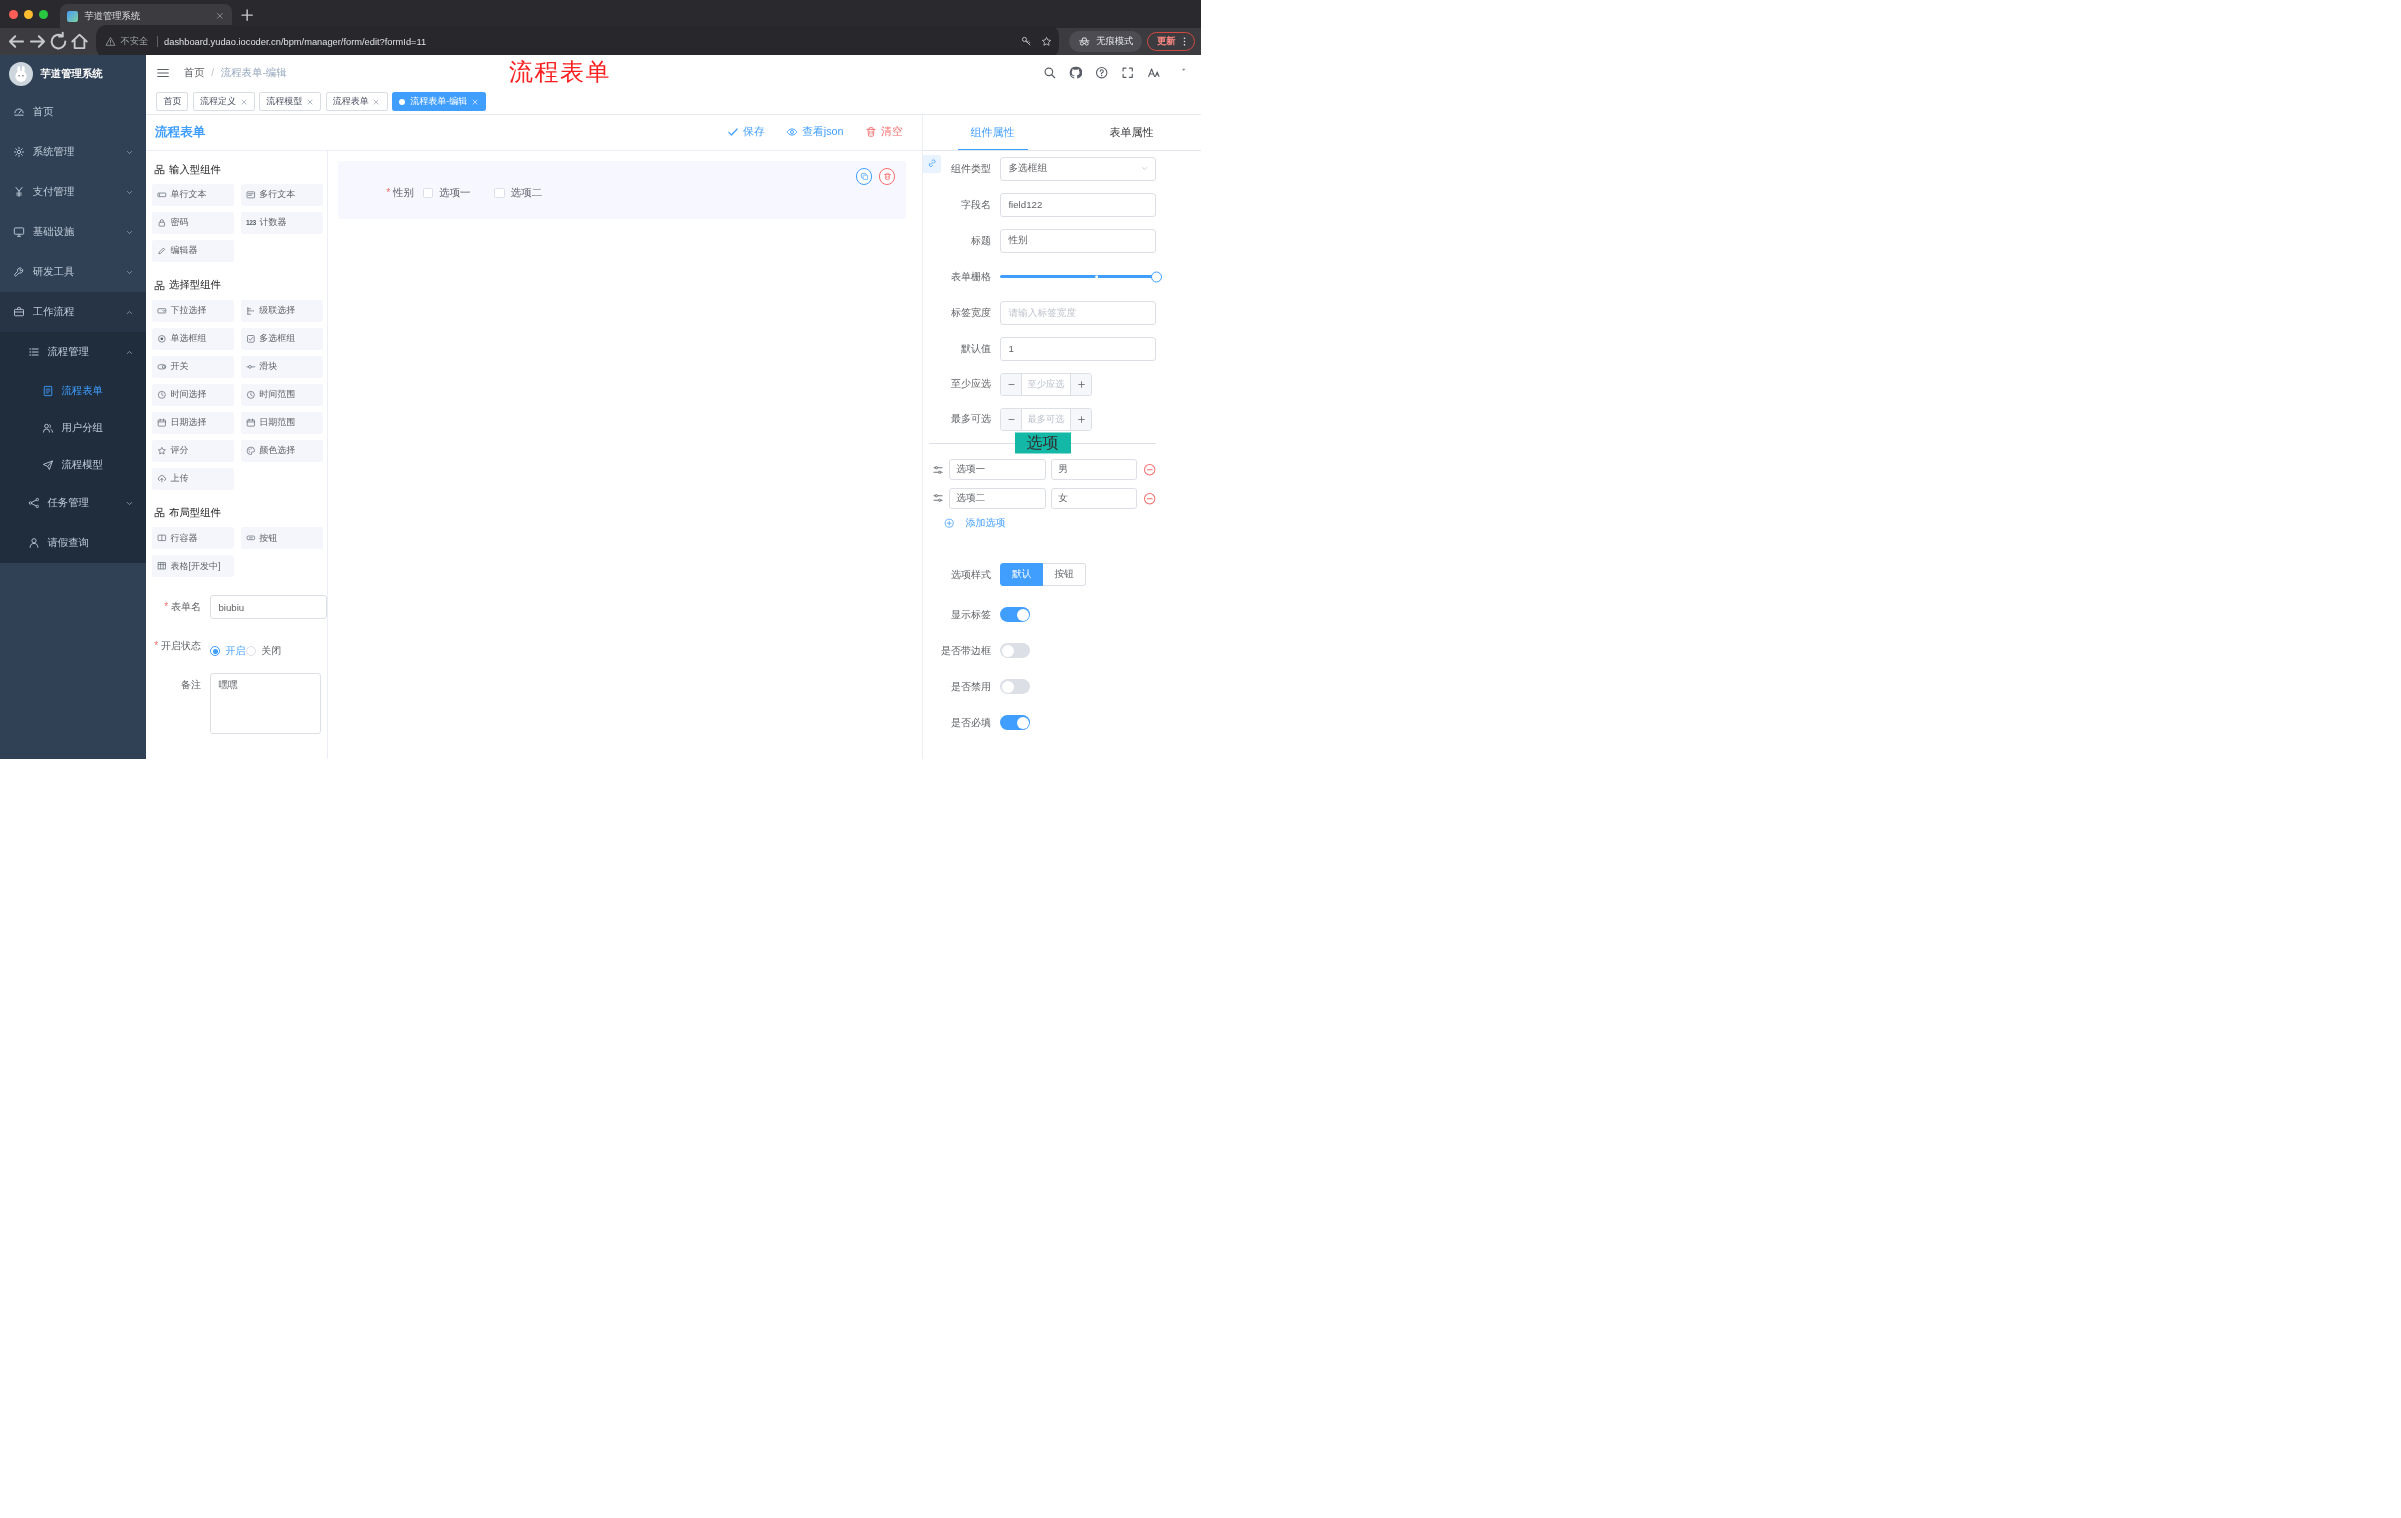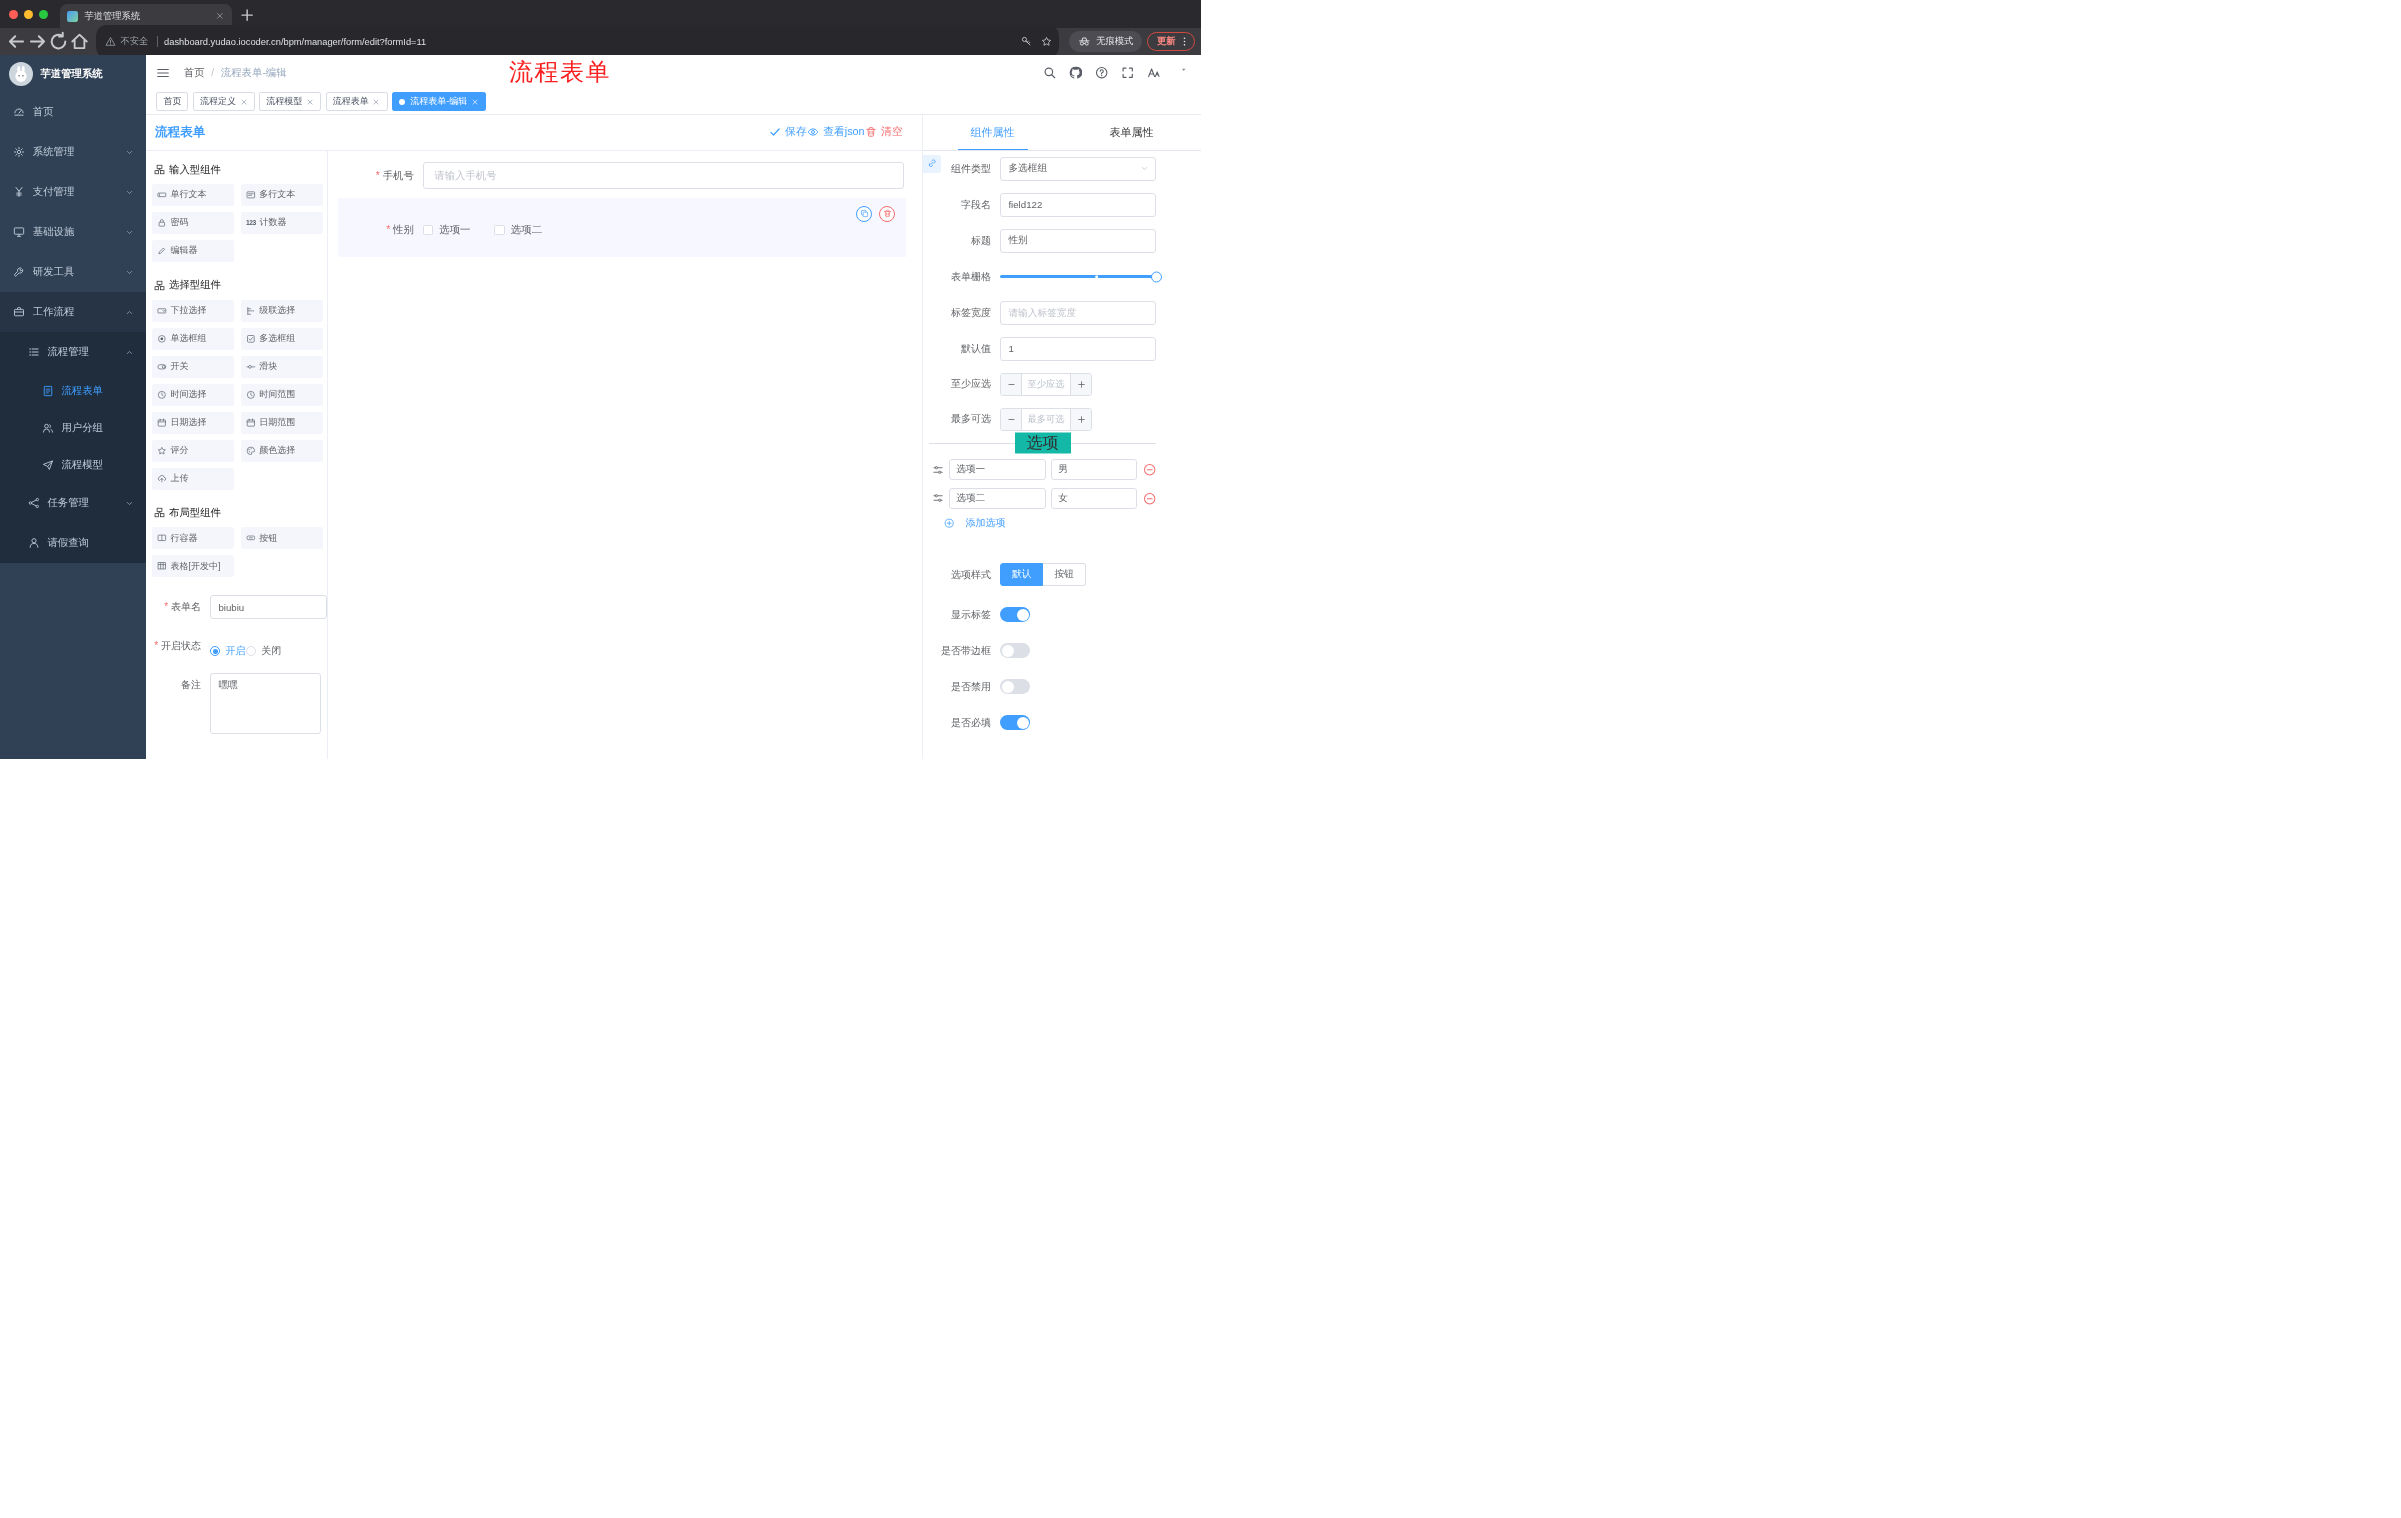--- a/index.html
+++ b/index.html
@@ -67,21 +67,21 @@
 .tag .tclose{width:8.2px;height:8.2px;color:#8a94a6}
 .tag.active{background:#409eff;border-color:#409eff;color:#fff}
 .tag.active .tclose{color:#fff}
 .tag-dot{width:6px;height:6px;border-radius:50%;background:#fff;margin-right:1.5px}
 
 
 .content{flex:1;display:flex;min-height:0}
 .editor-col{flex:1;display:flex;flex-direction:column;min-width:0}
 .editor-head{height:36px;display:flex;align-items:center;padding:0 19.3px 0 9px;border-bottom:0.7px solid #ebeef5;flex-shrink:0}
 .editor-title{color:#409eff;font-size:12.6px;font-weight:700}
-.e-actions{margin-left:auto;display:flex;}
+.e-actions{margin-left:auto;display:flex;gap:21px}
 .e-act{display:flex;align-items:center;gap:4.5px;font-size:10.8px;cursor:pointer;white-space:nowrap}
 .e-act .ico{width:12px;height:12px}
 .e-blue{color:#409eff}
 .e-red{color:#f56c6c}
 .editor-body{flex:1;display:flex;min-height:0}
 
 .comp-panel{width:182px;border-right:0.7px solid #ebeef5;padding:3px 6px 0;overflow:hidden;flex-shrink:0}
 .group-title{display:flex;align-items:center;gap:4.5px;font-size:10.4px;color:#222;margin:16.3px 0 7.4px 1.5px}
 .group-title.first{margin-top:9px}
 .group-title .ico{width:11px;height:11px;color:#303133}
@@ -808,24 +808,20 @@
                 </div>
               </div>
               <div class="meta-row">
                 <label class="meta-label">备注</label>
                 <textarea class="meta-textarea" style="">嘿嘿</textarea>
               </div>
             </div>
           </div>
 
           <div class="canvas">
-            <div class="c-row">
-              <label class="c-label req"><span>手机号</span></label>
-              <input class="c-input" placeholder="请输入手机号" style="">
-            </div>
             <div class="c-row selected">
               <div class="item-acts">
                 <span class="circ copy">
                     <span class="ico">
                       <svg viewBox="0 0 16 16">
                         <rect x="5.5" y="5.5" width="8" height="8" rx="1" fill="none" stroke="currentColor" stroke-width="1.2"></rect>
                         <path d="M10.5 5.5v-2a1 1 0 0 0-1-1h-6a1 1 0 0 0-1 1v6a1 1 0 0 0 1 1h2" fill="none" stroke="currentColor" stroke-width="1.2"></path>
                       </svg>
                     </span>
                   </span>

